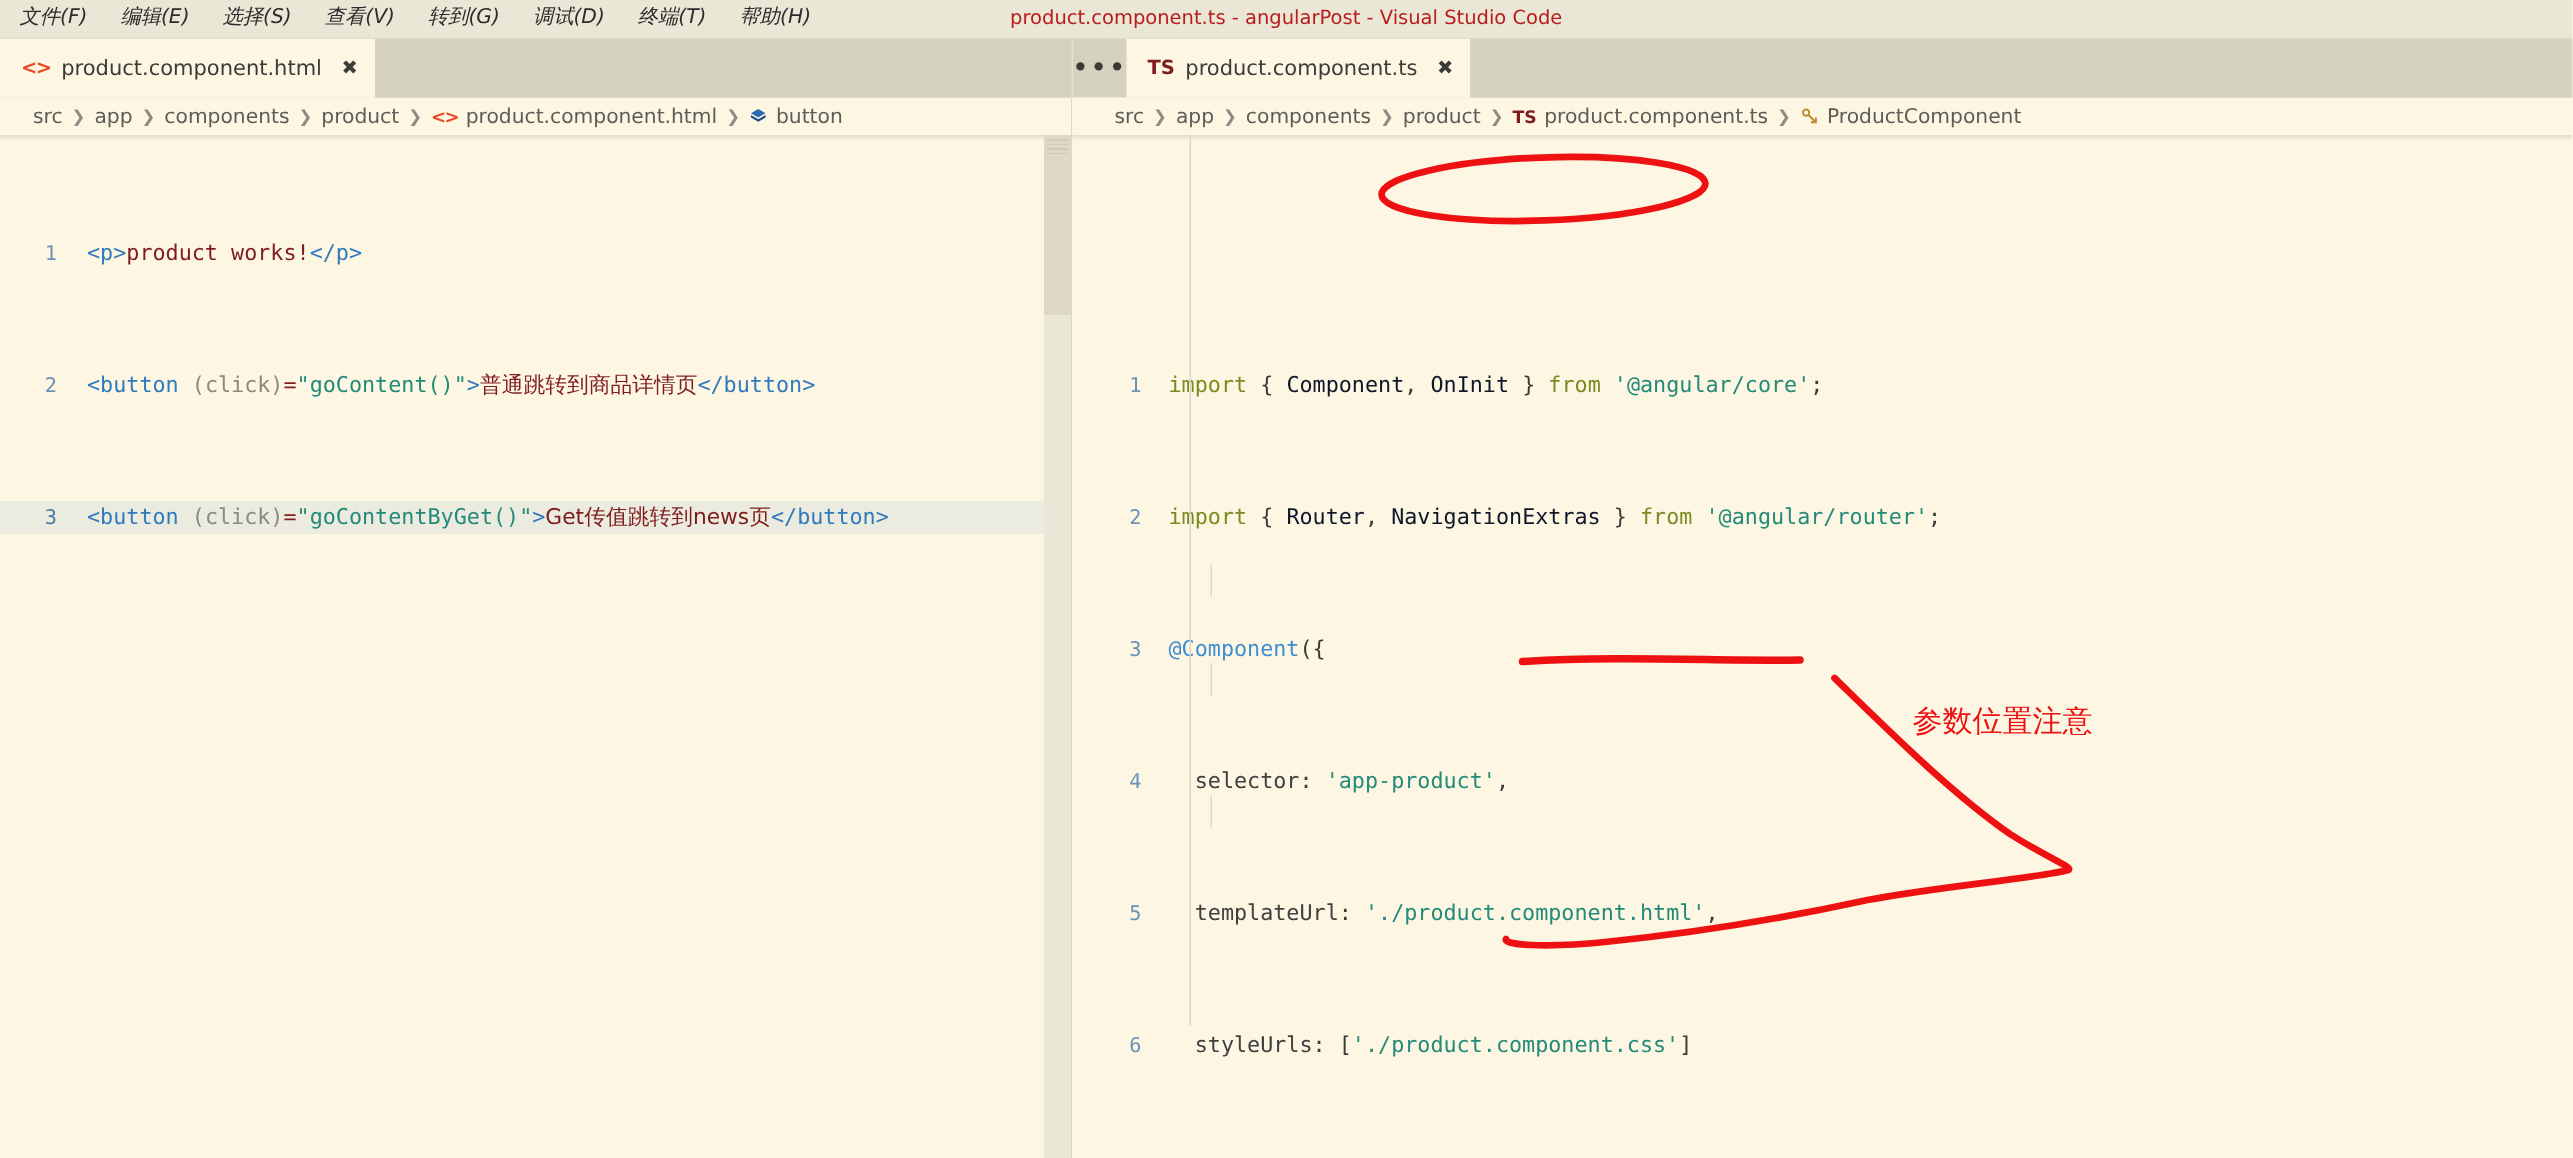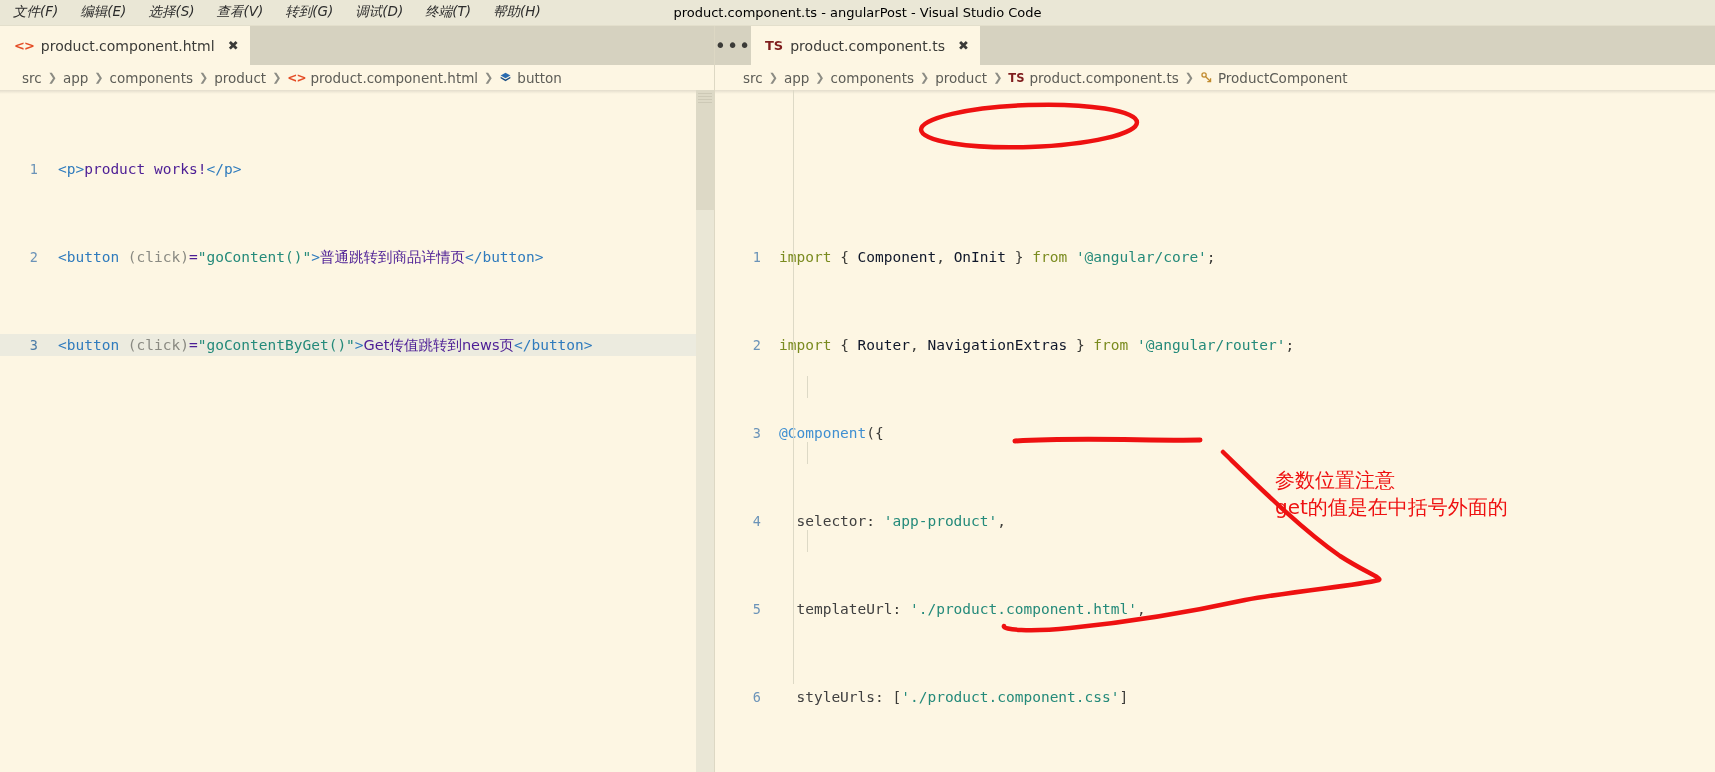--- a/index.html
+++ b/index.html
@@ -22,21 +22,21 @@
   .menu-item {
     font-size: 13.5px; color: #2c2c2c;
     padding: 3px 11px 4px 11px;
     line-height: 1;
     white-space: nowrap;
     cursor: default;
   }
   #window-title {
     position: absolute; left: 0; right: 0; top: 0; bottom: 0;
     display: flex; align-items: center; justify-content: center;
-    font-size: 13px; color: #000000;
+    font-size: 13px; color: #b91c1c;
     pointer-events: none;
     text-align: right;
   }
 
   
   #workbench {
     display: flex;
     height: 746px;
     width: 1715px;
   }
@@ -118,21 +118,21 @@
   #group-right .ln { width: 62px; min-width: 62px; padding-right: 16px; }
   .lt { flex: 1 1 auto; padding-left: 2px; }
   .code-line.cur { background: #ecebdf; }
   .code-line.cur .ln { color: #4b7ba6; }
 
   
   .tag      { color: #2f7bbd; }
   .tagname  { color: #2f7bbd; }
   .attr     { color: #8a8a82; }
   .str      { color: #248a7a; }
-  .plain    { color: #4c1d95; }
+  .plain    { color: #7f1d1d; }
   .kw       { color: #7a8b1f; }
   .type     { color: #0f172a; }
   .punct    { color: #3b3b38; }
   .deco     { color: #3f8fd1; }
   .prop     { color: #404040; }
   .cjk      { font-family: "DejaVu Sans", "Liberation Sans", sans-serif; }
 
   .indent-guide {
     position: absolute; top: 0; bottom: 0;
     width: 1px; background: #ddd9c6;
@@ -399,14 +399,13 @@
     <path d="M1015,441 C1080,437 1150,441 1200,440" fill="none" stroke="#ee1111" stroke-width="5" stroke-linecap="round"></path>
 
     <path d="M1223,452 C1258,486 1300,528 1340,556
              C1365,572 1382,578 1379,580
              C1355,586 1300,590 1245,600
              C1190,612 1130,622 1070,628
              C1030,632 1002,630 1004,626" fill="none" stroke="#ee1111" stroke-width="4.5" stroke-linecap="round" stroke-linejoin="round"></path>
   </svg>
 
   <div class="ann-text" style="left:1275px; top:467px;">参数位置注意</div>
-  <div class="ann-text" style="left:1275px; top:494px;">get的值是在中括号外面的</div>
 </div>
 
 </body></html>

